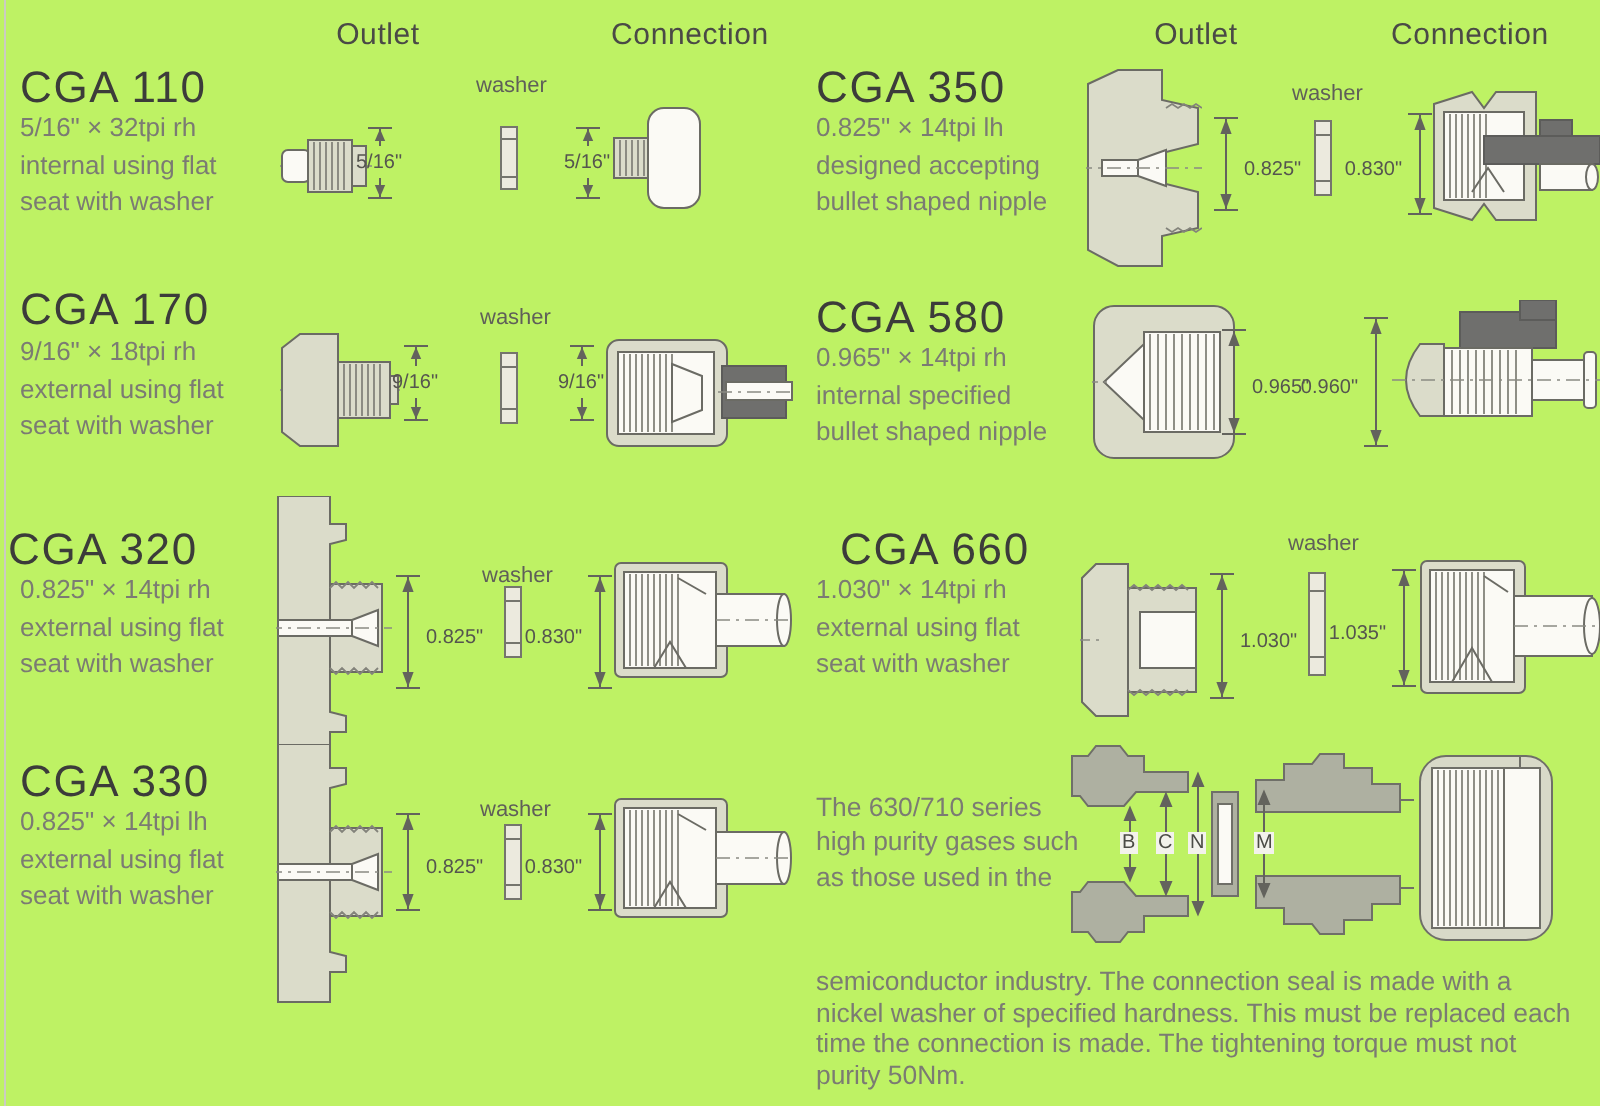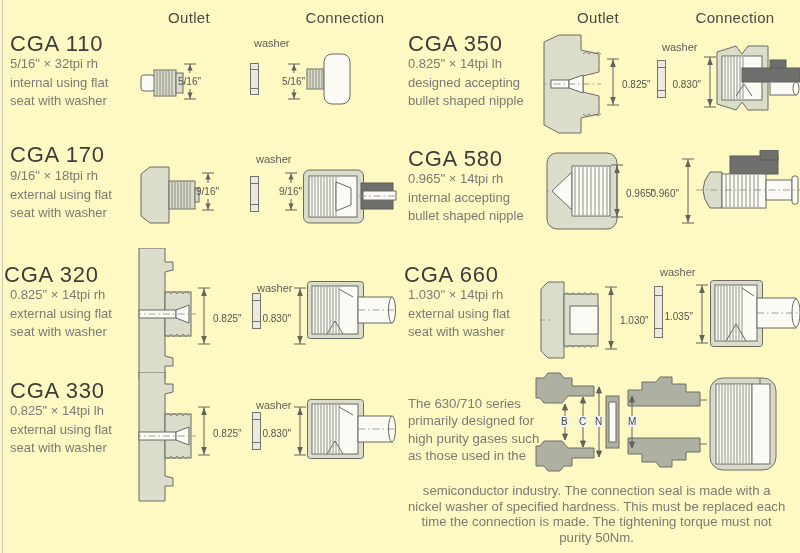--- a/index.html
+++ b/index.html
@@ -1,29 +1,29 @@
 <!DOCTYPE html>
 <html><head>
 <meta charset="utf-8">
 <style>
   html,body{margin:0;padding:0;}
   .page{
     position:relative;width:800px;height:553px;
-    background:#fef9c3;overflow:hidden;
+    background:#bef264;overflow:hidden;
     font-family:"Liberation Sans",sans-serif;
     color:#3d3d3b;
   }
   .edge{position:absolute;left:2px;top:0;width:1px;height:100%;background:#cbcbc3;}
   .hdr{position:absolute;font-size:15px;color:#4a4a46;letter-spacing:.3px;text-align:center;width:90px;}
   .title{position:absolute;font-size:22px;letter-spacing:.8px;color:#3c3c3a;white-space:nowrap;}
   .desc{position:absolute;font-size:13px;color:#7b7b73;line-height:18.5px;}
   .desc div{white-space:nowrap;}
-  .washer{position:absolute;font-size:11px;color:#5f5f59;margin-left:16px;}
+  .washer{position:absolute;font-size:11px;color:#5f5f59;}
   .foot{position:absolute;font-size:13.2px;color:#7b7b73;line-height:15.5px;}
-  .foot div{white-space:nowrap;text-align:center;}
+  .foot div{white-space:nowrap;}
   .fig{position:absolute;}
   .cl{stroke:#8b8b82;stroke-width:.8;stroke-dasharray:7 3 1.5 3;fill:none;}
   .th{stroke:#83837b;stroke-width:.9;fill:none;}
   .dimA{position:absolute;display:flex;flex-direction:column;align-items:center;gap:2px;}
   .dimB{position:absolute;}
   .dim-label{font-size:10px;color:#55554f;white-space:nowrap;}
   .dimB .side-right{position:absolute;left:16px;top:50%;transform:translateY(-50%);}
   .dimB .side-left{position:absolute;right:16px;top:50%;transform:translateY(-50%);}
   .dim-letter{position:absolute;font-size:10px;color:#4b4b46;background:#f3f2ec;padding:0 1px;}
 </style>
@@ -288,21 +288,21 @@
     <rect x="26" y="28" width="58" height="14" fill="#6f6f6d" stroke="#5c5c5a"></rect>
     <rect x="54" y="20" width="16" height="8" fill="#6f6f6d" stroke="#5c5c5a"></rect>
     <rect x="54" y="42" width="26" height="13" fill="#fbfaf5" stroke="#6b6b64"></rect>
     <ellipse cx="80" cy="48.5" rx="3" ry="6.5" fill="#fbfaf5" stroke="#6b6b64"></ellipse>
     <path d="M20 56L28 44L36 56" stroke="#6b6b64" fill="none"></path>
   </svg>
 
   <div class="title" style="left:408px;top:146px;">CGA 580</div>
   <div class="desc" style="left:408px;top:170px;">
     <div>0.965" × 14tpi rh</div>
-    <div>internal accepting</div>
+    <div>internal specified</div>
     <div>bullet shaped nipple</div>
   </div>
   <svg class="fig" style="left:546px;top:152px;" width="72" height="78">
     <rect x="1" y="1" width="70" height="76" rx="10" fill="#dbdcca" stroke="#6b6b64"></rect>
     <polygon points="6,39 26,20 26,58" fill="#fbfaf5" stroke="#6b6b64"></polygon>
     <rect x="26" y="14" width="38" height="50" fill="#fbfaf5" stroke="#6b6b64"></rect>
     <path class="th" d="M29 15V63M33 15V63M37 15V63M41 15V63M45 15V63M49 15V63M53 15V63M57 15V63M61 15V63"></path>
     <line class="cl" x1="-4" y1="39" x2="8" y2="39"></line>
   </svg>
   <div class="dimB" style="left:610px;top:164px;">
@@ -327,21 +327,21 @@
     <path d="M14,22 Q0,40 14,58 L26,58 L26,22 Z" fill="#dbdcca" stroke="#6b6b64"></path>
     <rect x="34" y="6" width="48" height="18" fill="#6f6f6d" stroke="#5c5c5a"></rect>
     <rect x="64" y="0" width="18" height="10" fill="#6f6f6d" stroke="#5c5c5a"></rect>
     <rect x="26" y="24" width="44" height="34" fill="#fbfaf5" stroke="#6b6b64"></rect>
     <path class="th" d="M30 25V57M34 25V57M38 25V57M42 25V57M46 25V57M50 25V57M54 25V57M58 25V57M62 25V57"></path>
     <rect x="70" y="30" width="26" height="20" fill="#fbfaf5" stroke="#6b6b64"></rect>
     <rect x="96" y="26" width="6" height="28" rx="2" fill="#fbfaf5" stroke="#6b6b64"></rect>
     <line class="cl" x1="0" y1="40" x2="104" y2="40"></line>
   </svg>
 
-  <div class="title" style="left:404px;top:262px;">CGA 660</div>
+  <div class="title" style="left:420px;top:262px;">CGA 660</div>
   <div class="desc" style="left:408px;top:286px;">
     <div>1.030" × 14tpi rh</div>
     <div>external using flat</div>
     <div>seat with washer</div>
   </div>
   <svg class="fig" style="left:540px;top:281px;" width="62" height="78">
     <polygon points="1,8 8,1 24,1 24,77 8,77 1,70" fill="#dbdcca" stroke="#6b6b64"></polygon>
     <rect x="24" y="13" width="34" height="52" fill="#dbdcca" stroke="#6b6b64"></rect>
     <path class="th" d="M24,14 l3,-2.5 3,2.5 3,-2.5 3,2.5 3,-2.5 3,2.5 3,-2.5 3,2.5 3,-2.5 3,2.5"></path>
     <path class="th" d="M24,64 l3,2.5 3,-2.5 3,2.5 3,-2.5 3,2.5 3,-2.5 3,2.5 3,-2.5 3,2.5 3,-2.5"></path>
@@ -378,21 +378,20 @@
     <path class="th" d="M8 6V60M11 6V60M14 6V60M17 6V60M20 6V60M23 6V60M26 6V60M29 6V60M32 6V60"></path>
     <path d="M32 8L44 16" stroke="#6b6b64" fill="none"></path>
     <path d="M16 61L26 44L36 61" stroke="#6b6b64" fill="none"></path>
     <rect x="47" y="18" width="39" height="30" fill="#fbfaf5" stroke="#6b6b64"></rect>
     <ellipse cx="86" cy="33" rx="4" ry="14" fill="#fbfaf5" stroke="#6b6b64"></ellipse>
     <line class="cl" x1="47" y1="33" x2="90" y2="33"></line>
   </svg>
 
   <div class="desc" style="left:408px;top:395px;font-size:13.2px;line-height:17.4px;">
     <div>The 630/710 series</div>
-    <div>primarily designed for</div>
     <div>high purity gases such</div>
     <div>as those used in the</div>
   </div>
   <svg class="fig" style="left:532px;top:372px;" width="268" height="106">
 
     <polygon points="4,26 4,6 12,6 16,1 28,1 32,6 40,6 40,14 62,14 62,24 36,24 30,31 12,31 8,26" fill="#aeb0a1" stroke="#6f6f68"></polygon>
     <polygon points="4,74 4,94 12,94 16,99 28,99 32,94 40,94 40,86 62,86 62,76 36,76 30,69 12,69 8,74" fill="#aeb0a1" stroke="#6f6f68"></polygon>
 
     <rect x="74" y="24" width="13" height="52" fill="#aeb0a1" stroke="#6f6f68"></rect>
     <rect x="77" y="30" width="7" height="40" fill="#fbfaf5" stroke="#6f6f68"></rect>

